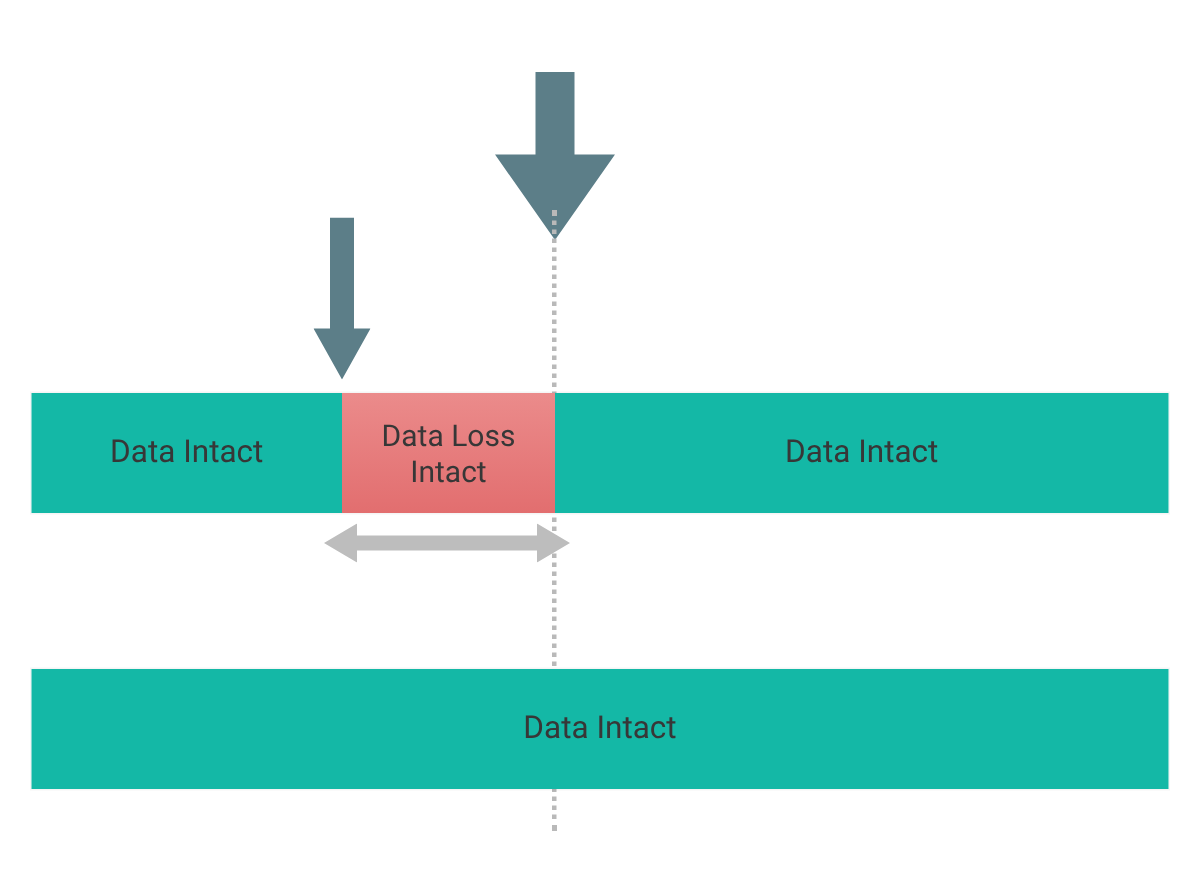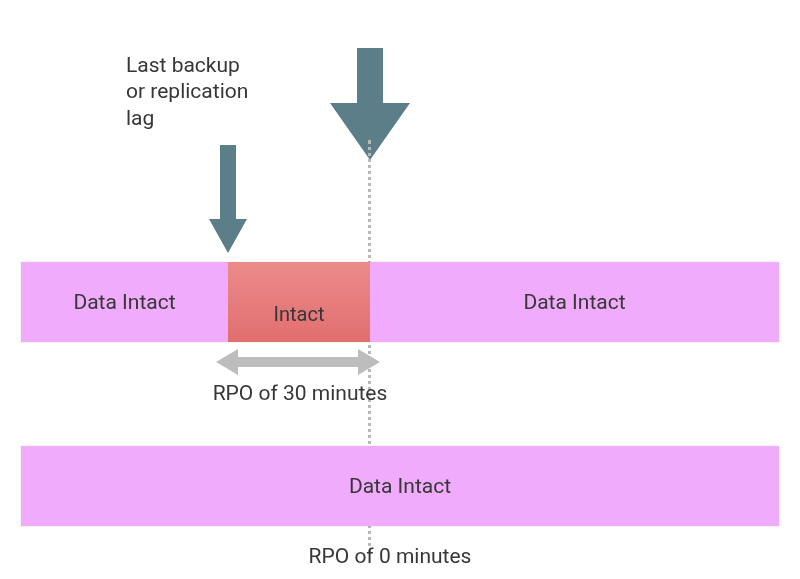--- a/index.html
+++ b/index.html
@@ -26,21 +26,21 @@
   
   .bar {
     position: absolute;
     left: 20px;
     right: 20px;
     height: 82px;
     display: flex;
     border: 1px solid rgba(0,0,0,0.04);
   }
   .seg-intact {
-    background: #f0abfc;
+    background: #14b8a6;
     display: flex;
     align-items: center;
     justify-content: center;
     font-size: 21px;
     color: #373737;
   }
   .seg-loss {
     background: linear-gradient(#eb8b8b, #e26e6f);
     display: flex;
     align-items: center;
@@ -69,52 +69,45 @@
 
   
   .h-arrow { position: absolute; }
 
 </style>
 </head>
 <body>
 <div class="wrap">
 
 
-<div class="label" style="left:126px; top:52px; width:170px;">
-  <span>Last backup</span><br>
-  <span>or replication</span><br>
-  <span>lag</span>
-</div>
 
 <svg class="big-arrow" style="left:330px; top:48px;" width="80" height="112" viewBox="0 0 80 112">
   <path d="M27 0 H53 V55 H80 L40 112 L0 55 H27 Z" fill="#5c7e88"></path>
 </svg>
 
 <svg class="slim-arrow" style="left:209px; top:145px;" width="38" height="108" viewBox="0 0 38 108">
   <path d="M11 0 H27 V74 H38 L19 108 L0 74 H11 Z" fill="#5c7e88"></path>
 </svg>
 
 <div class="incident-line"></div>
 
 <div class="bar" style="top:261px;">
   <div class="seg-intact" style="flex:0 0 207px;">Data Intact</div>
   <div class="seg-loss" style="flex:0 0 142px;">
     <div>
-      <br>
+      <span>Data Loss</span><br>
       <span>Intact</span>
     </div>
   </div>
   <div class="seg-intact" style="flex:1;">Data Intact</div>
 </div>
 
 <svg class="h-arrow" style="left:216px; top:349px;" width="164" height="26" viewBox="0 0 164 26">
   <path d="M0 13 L22 0 L22 8 L142 8 L142 0 L164 13 L142 26 L142 18 L22 18 L22 26 Z" fill="#bdbdbd"></path>
 </svg>
 
-<div class="label center" style="left:190px; top:380px; width:220px;">RPO of 30 minutes</div>
 
 <div class="bar" style="top:445px;">
   <div class="seg-intact" style="flex:1;">Data Intact</div>
 </div>
 
-<div class="label center" style="left:280px; top:543px; width:220px;">RPO of 0 minutes</div>
 
 </div>
 
 </body></html>

